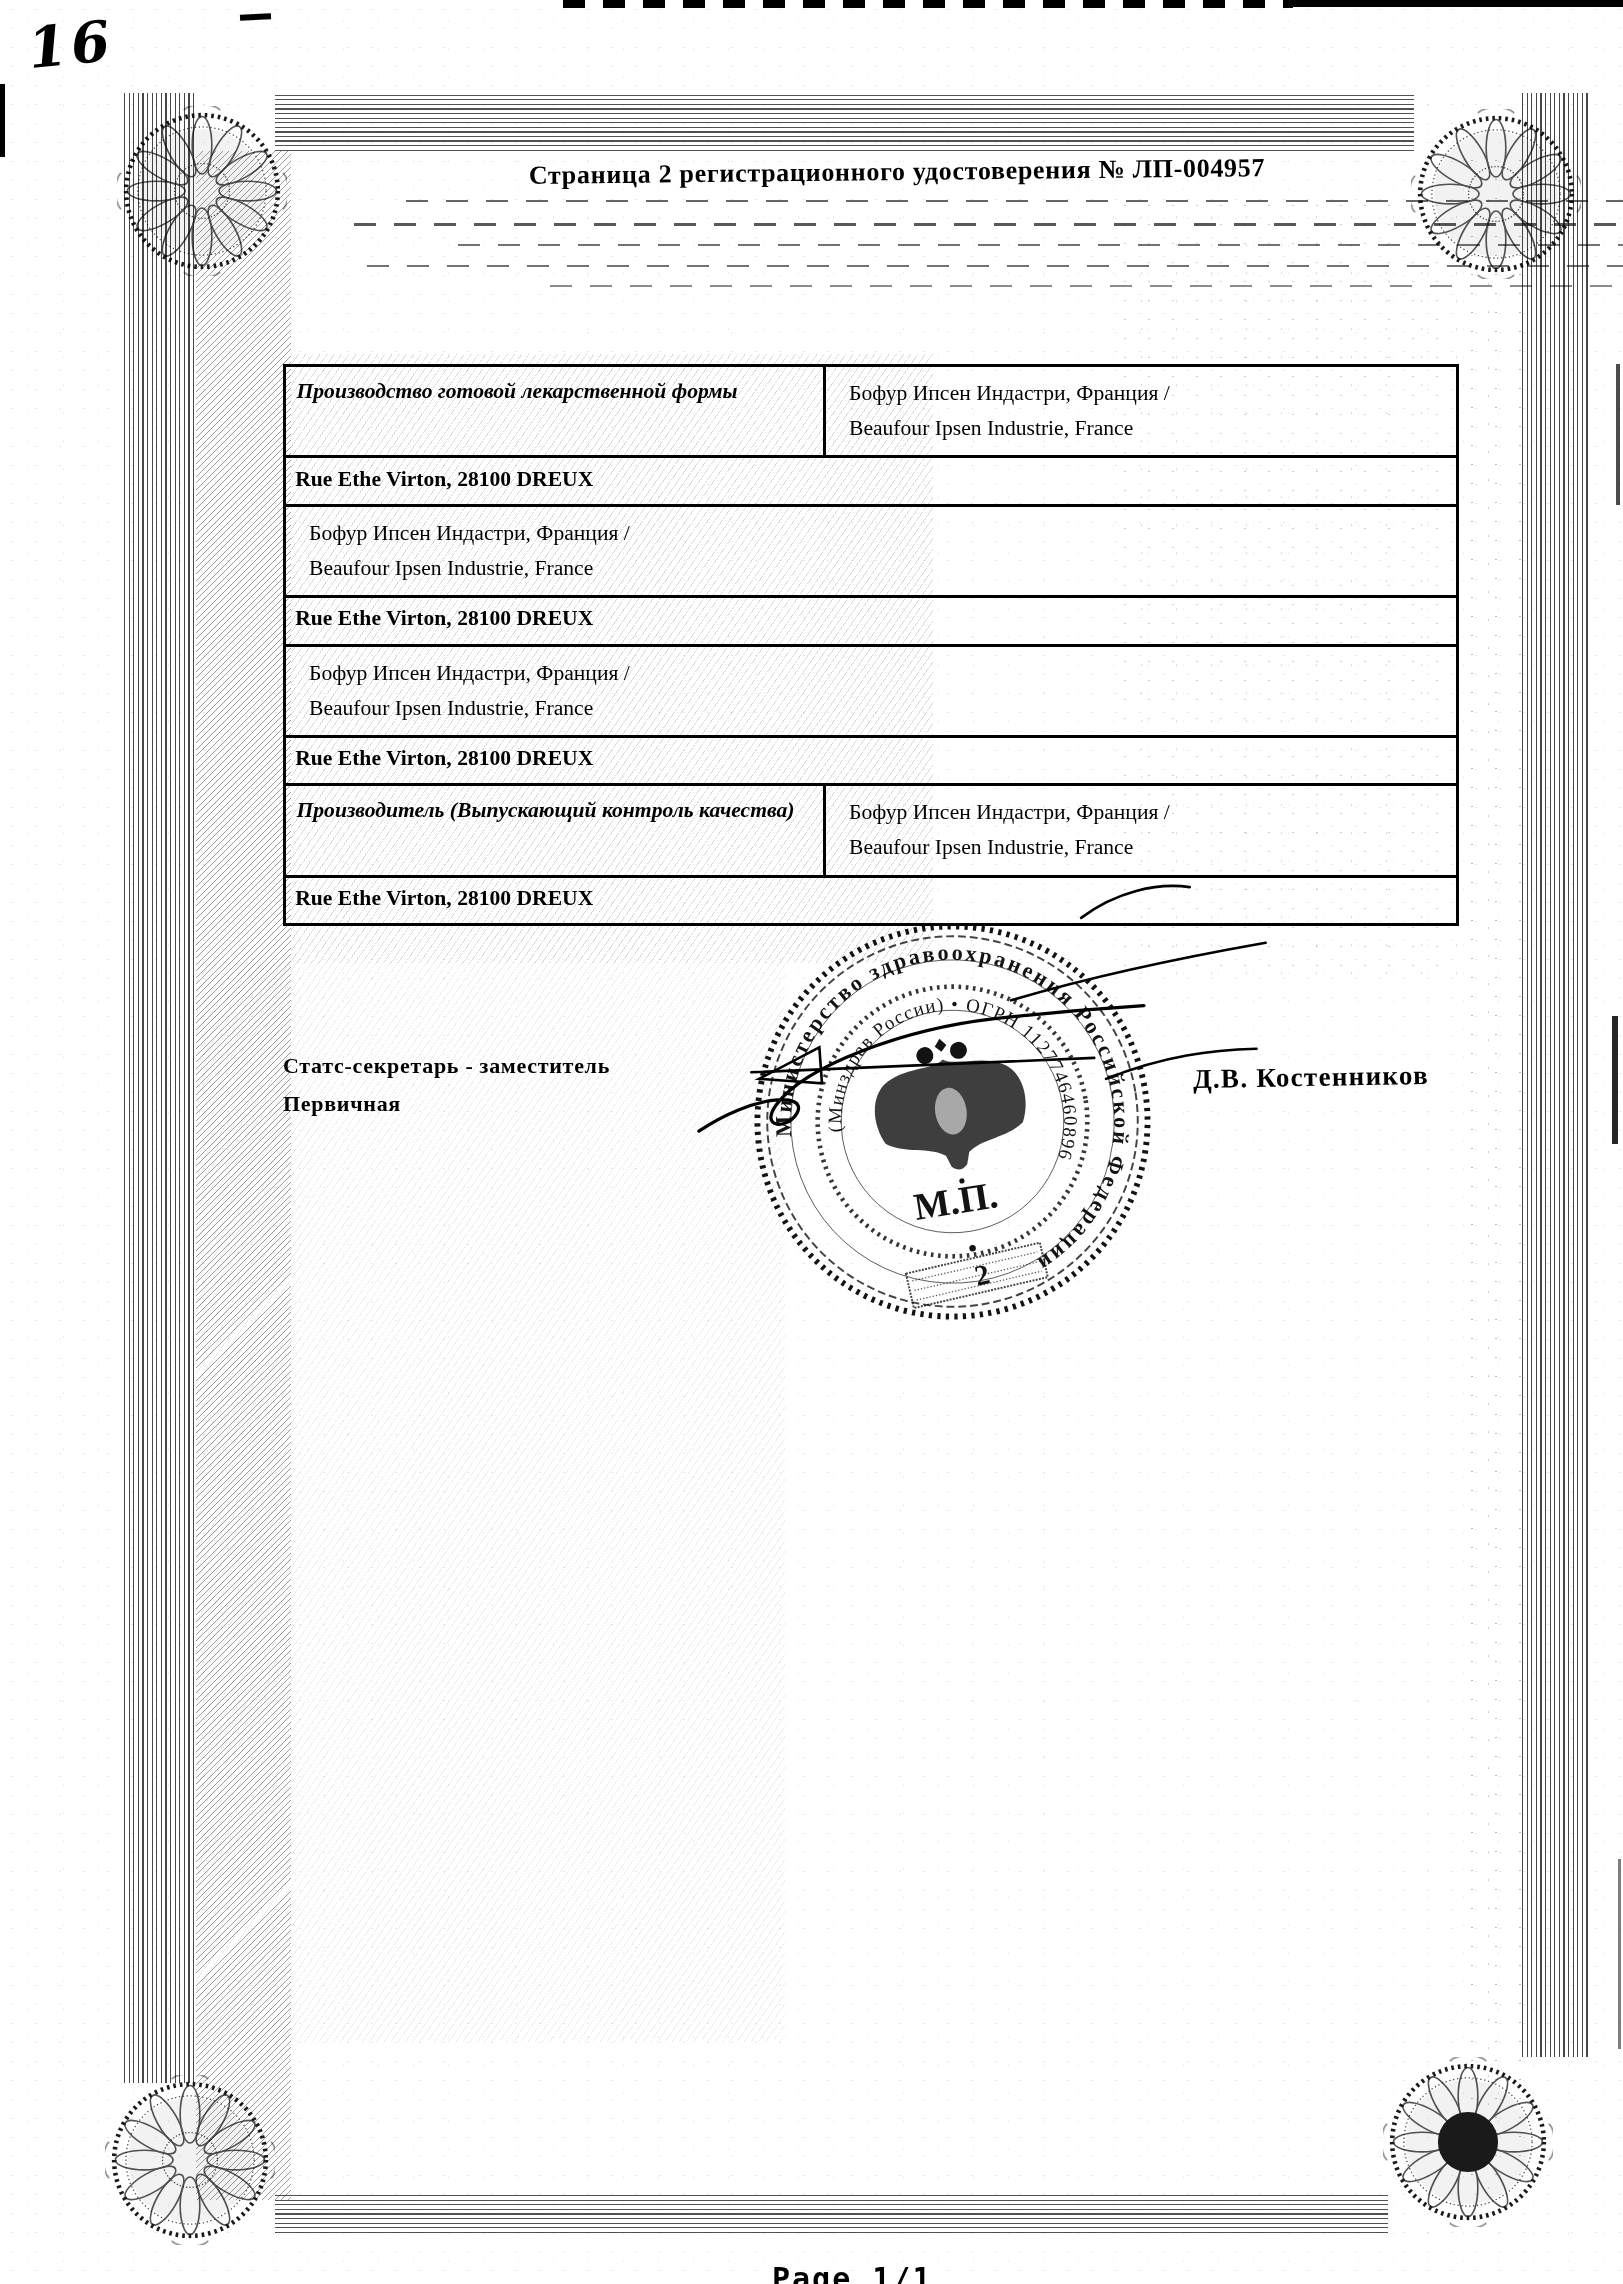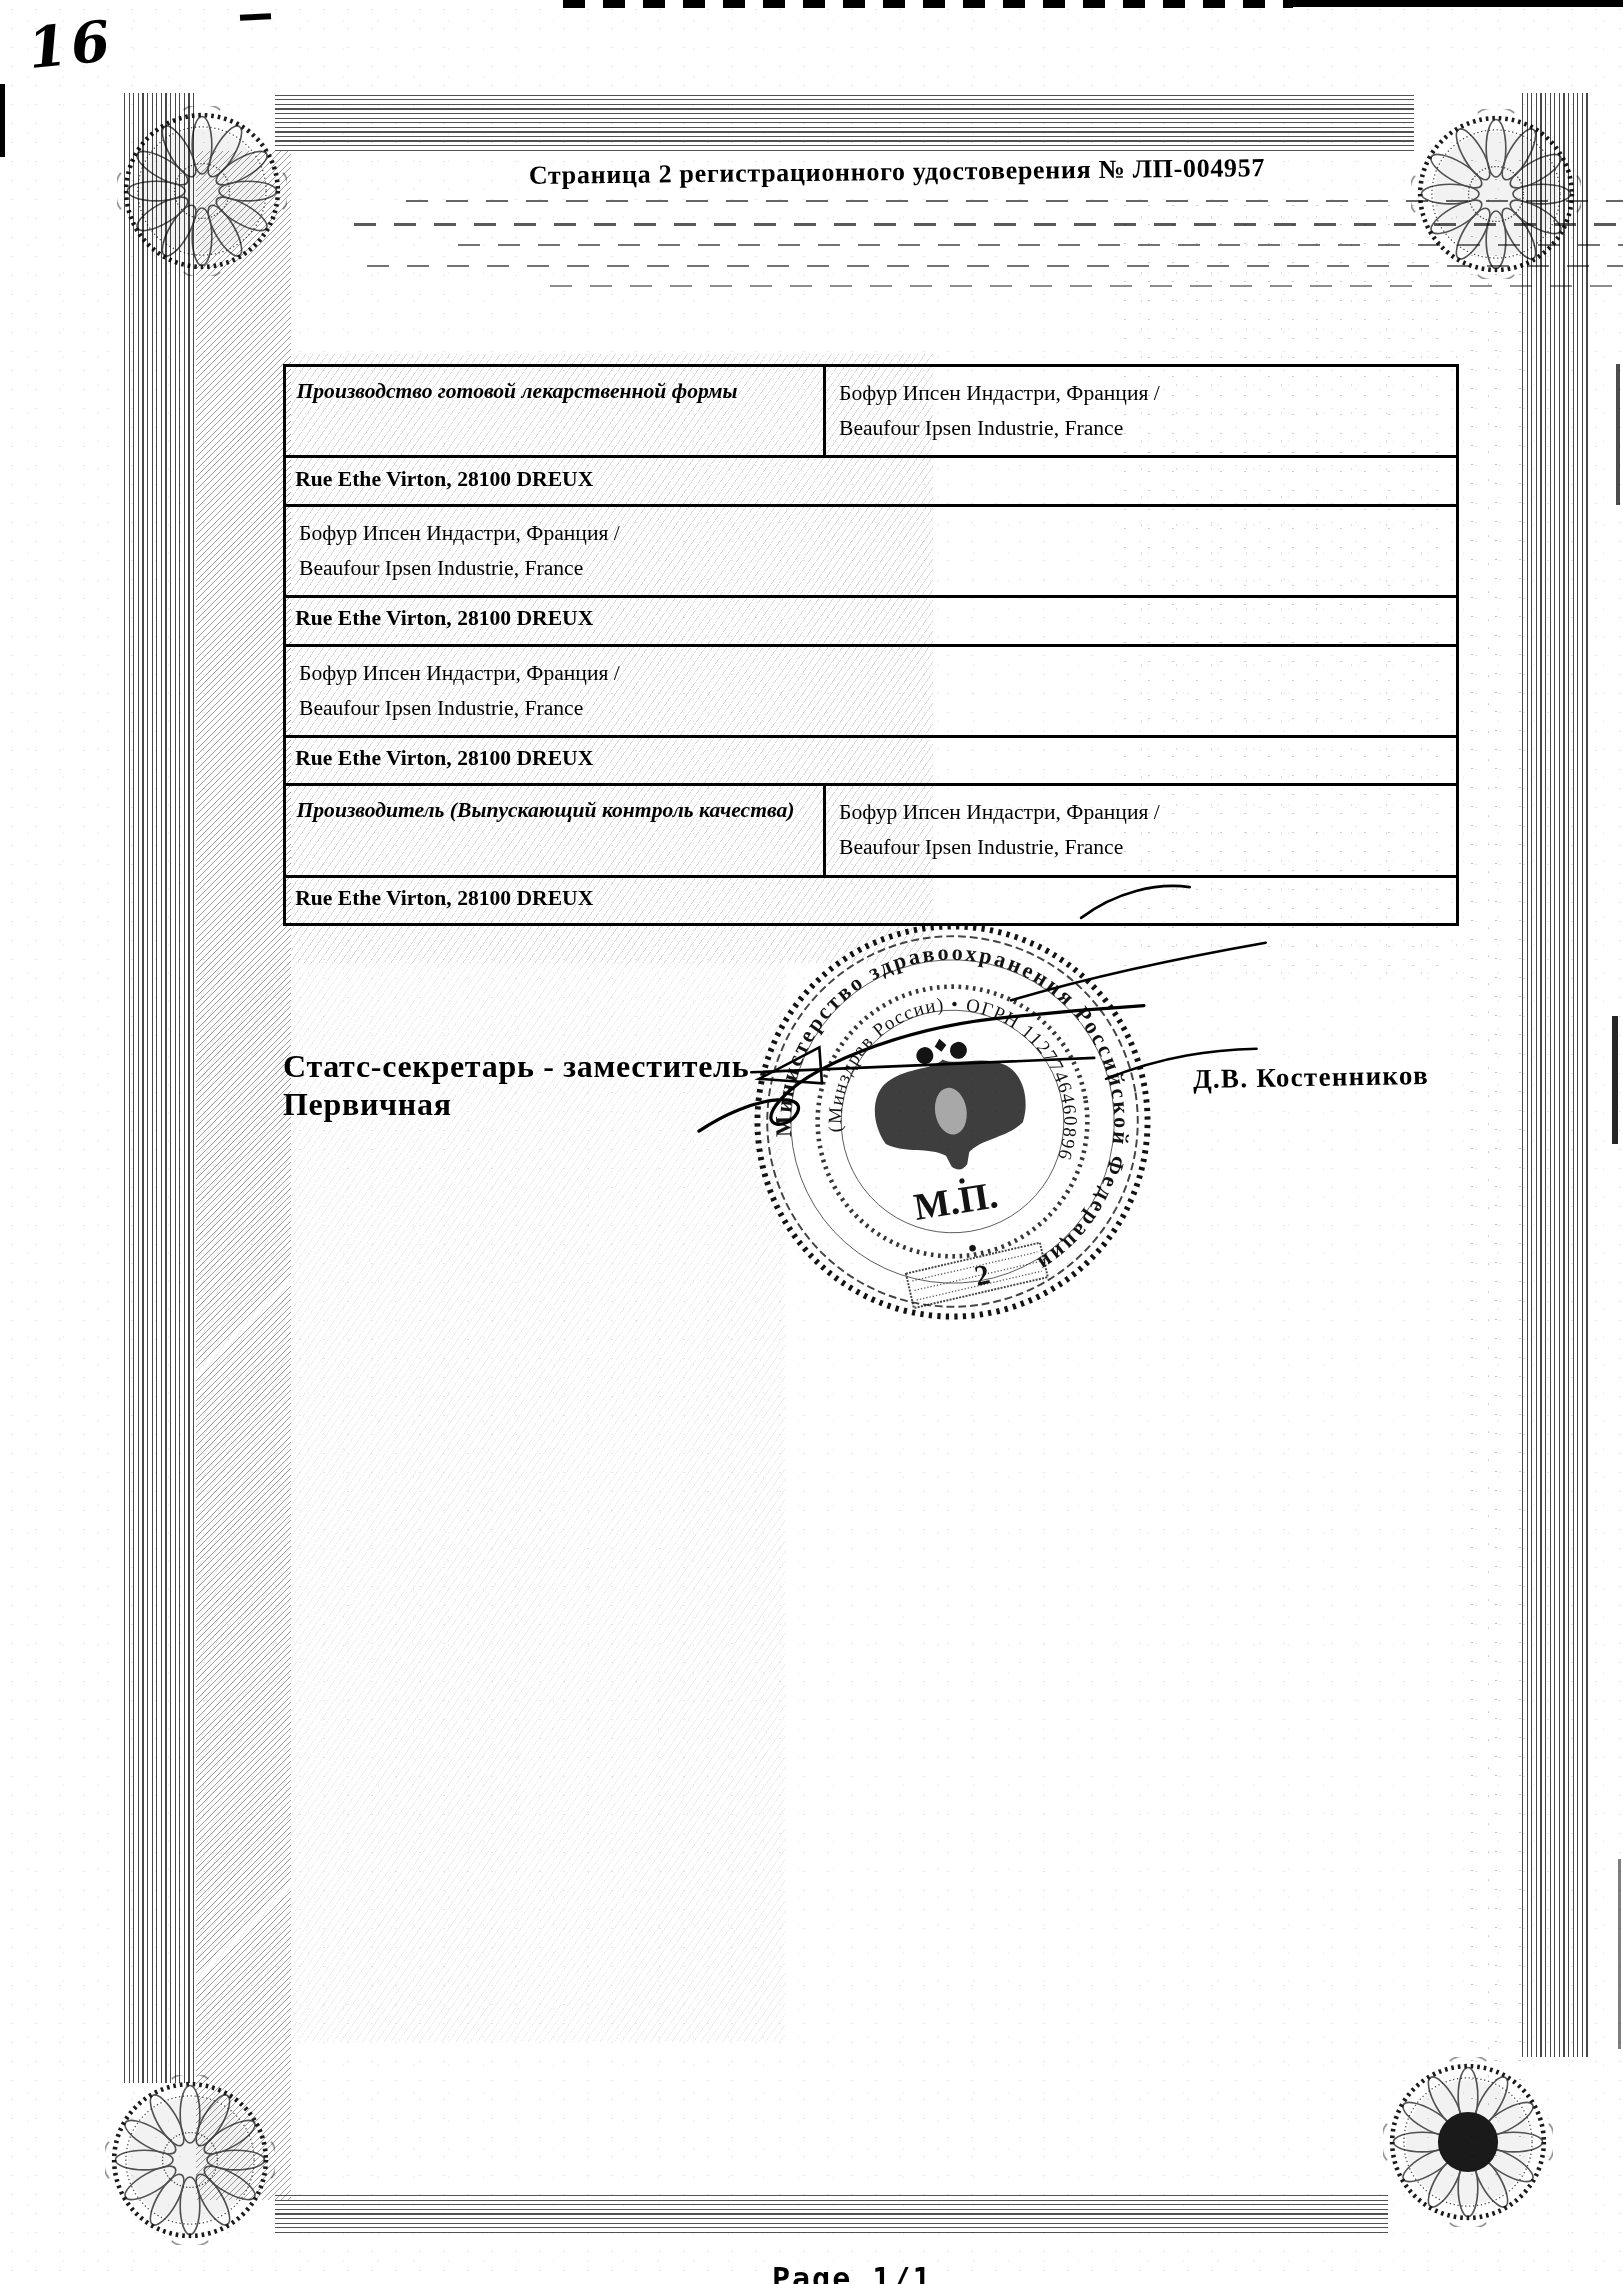--- a/index.html
+++ b/index.html
@@ -22,25 +22,25 @@
   
   .title{left:504px;top:157px;width:786px;text-align:center;font-size:26px;font-weight:600;
          letter-spacing:0.7px;transform:rotate(-.6deg);white-space:nowrap;}
   
   .rtable{left:283px;top:364px;width:1176px;border:3.9px solid #000;box-sizing:border-box;
           font-size:21.6px;line-height:30px;}
   .thead{font-weight:bold;padding:7.9px 10.5px 11.8px 10.5px;min-height:71px;border-bottom:3.3px solid #000;}
   .row-pair{display:flex;border-bottom:3.3px solid #000;min-height:69px;}
   .cell-stage{width:540px;border-right:3.3px solid #000;padding:9.2px 10.5px;box-sizing:border-box;
               font-style:italic;font-weight:bold;}
-  .cell-site{flex:1;padding:9.2px 13px;box-sizing:border-box;line-height:35px;}
+  .cell-site{flex:1;padding:9.2px 13px;box-sizing:border-box;line-height:35px;margin-left:10px;}
   .row-addr{padding:5.2px 9.2px 9.2px 9.2px;min-height:31px;font-weight:600;border-bottom:3.3px solid #000;}
   .group:last-child .row-addr{border-bottom:none;}
   
-  .sig-title{left:283px;top:1047px;font-size:32px;font-weight:bold;line-height:38px;letter-spacing:0.7px;}
+  .sig-title{left:283px;top:1047px;font-size:22px;font-weight:bold;line-height:38px;letter-spacing:0.7px;}
   .sig-name{left:1193px;top:1062px;font-size:27px;font-weight:bold;letter-spacing:1.3px;transform:rotate(-1deg);white-space:nowrap;}
   
   .footer{left:772px;top:2261px;font-family:"DejaVu Sans Mono", monospace;font-size:30px;
           font-weight:bold;letter-spacing:2px;white-space:nowrap;}
   .rosette{position:absolute;width:170px;height:170px;opacity:.9;}
   svg text{font-family:"Liberation Serif", serif;}
 </style>
 </head>
 <body>
 

